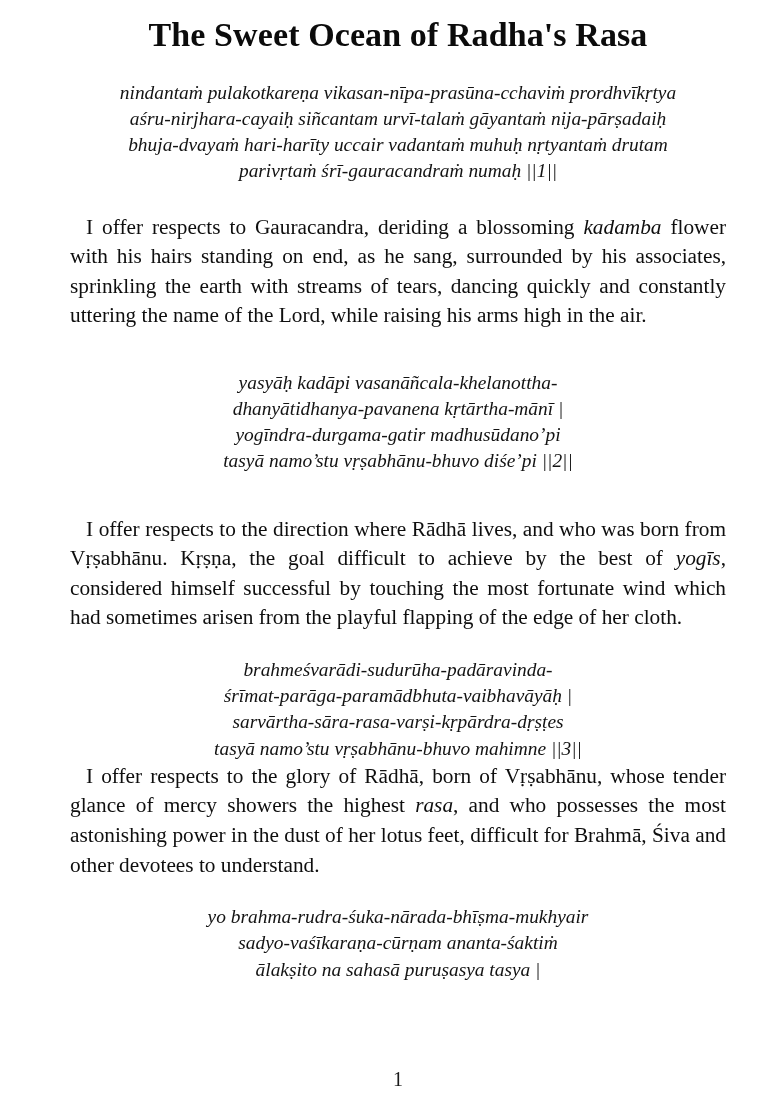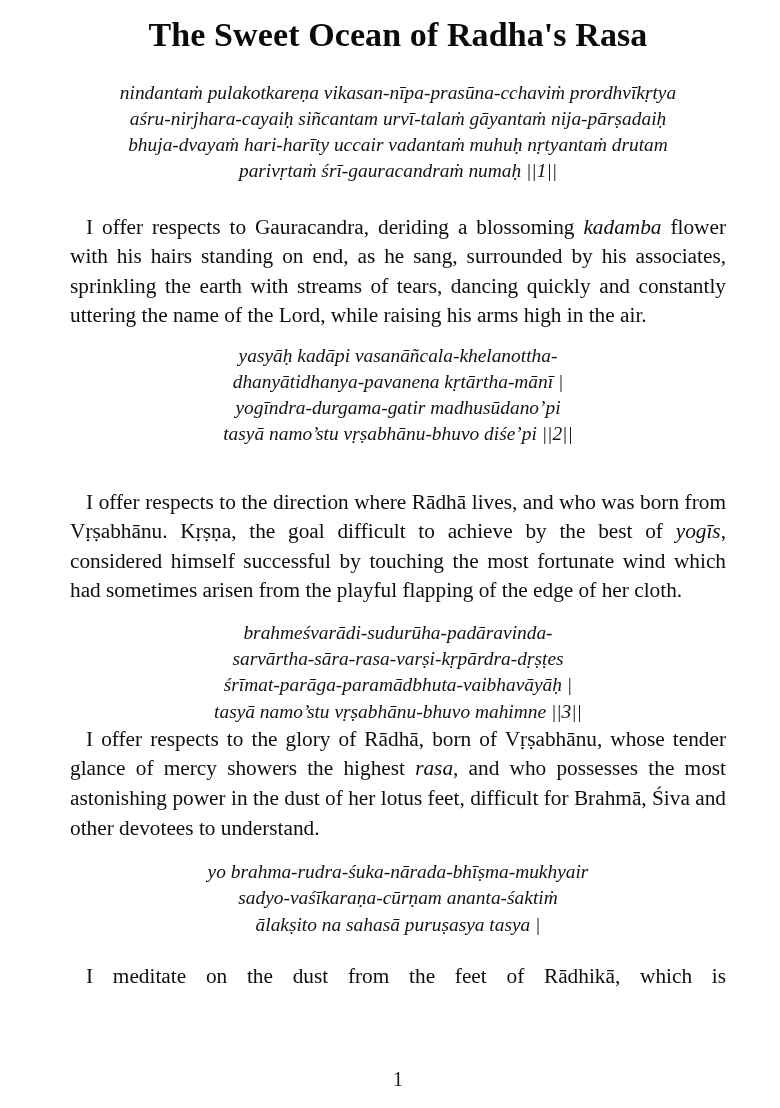--- a/index.html
+++ b/index.html
@@ -49,23 +49,23 @@
     line-height: 26.2px;
     color: #131313;
     width: 100%;
   }
   .verse .vline {
     display: block;
     white-space: nowrap;
   }
 
   .verse-1 { margin-top: 27px; font-family: Liberation Serif, serif; }
-  .verse-2 { margin-top: 12px; }
-  .verse-3 { margin-top: 14px; }
-  .verse-4 { margin-top: 16px; }
+  .verse-2 { margin-top: 39px; }
+  .verse-3 { margin-top: 24px; }
+  .verse-4 { margin-top: 24px; }
 
   
   .prose {
     text-align: justify;
     text-justify: inter-word;
     font-size: 21.3px;
     line-height: 29.6px;
     color: #0e0e0e;
     margin: 0;
     text-indent: 16px;
@@ -124,34 +124,31 @@
     <span class="vline">yogīndra-durgama-gatir madhusūdano’pi</span>
     <span class="vline">tasyā namo’stu vṛṣabhānu-bhuvo diśe’pi ||2||</span>
   </div>
 
   <p class="prose para-2">
     <span>I offer respects to the direction where Rādhā lives, and who was born from Vṛṣabhānu. Kṛṣṇa, the goal difficult to achieve by the best of </span><em>yogīs</em><span>, considered himself successful by touching the most fortunate wind which had sometimes arisen from the playful flapping of the edge of her cloth.</span>
   </p>
 
   <div class="verse verse-3">
     <span class="vline">brahmeśvarādi-sudurūha-padāravinda-</span>
+    <span class="vline">śrīmat-parāga-paramādbhuta-vaibhavāyāḥ |</span>
     <span class="vline">sarvārtha-sāra-rasa-varṣi-kṛpārdra-dṛṣṭes</span>
-    <span class="vline">śrīmat-parāga-paramādbhuta-vaibhavāyāḥ |</span>
     <span class="vline">tasyā namo’stu vṛṣabhānu-bhuvo mahimne ||3||</span>
   </div>
 
   <p class="prose para-3">
     <span>I offer respects to the glory of Rādhā, born of Vṛṣabhānu, whose tender glance of mercy showers the highest </span><em>rasa</em><span>, and who possesses the most astonishing power in the dust of her lotus feet, difficult for Brahmā, Śiva and other devotees to understand.</span>
   </p>
 
   <div class="verse verse-4">
     <span class="vline">yo brahma-rudra-śuka-nārada-bhīṣma-mukhyair</span>
     <span class="vline">sadyo-vaśīkaraṇa-cūrṇam ananta-śaktiṁ</span>
     <span class="vline">ālakṣito na sahasā puruṣasya tasya |</span>
   </div>
 
-  <p class="prose para-4">
-    <span class="lastline">I meditate on the dust from the feet of Rādhikā, which is</span>
-  </p>
 
   <div class="folio">1</div>
 
 </div>
 
 </body></html>

